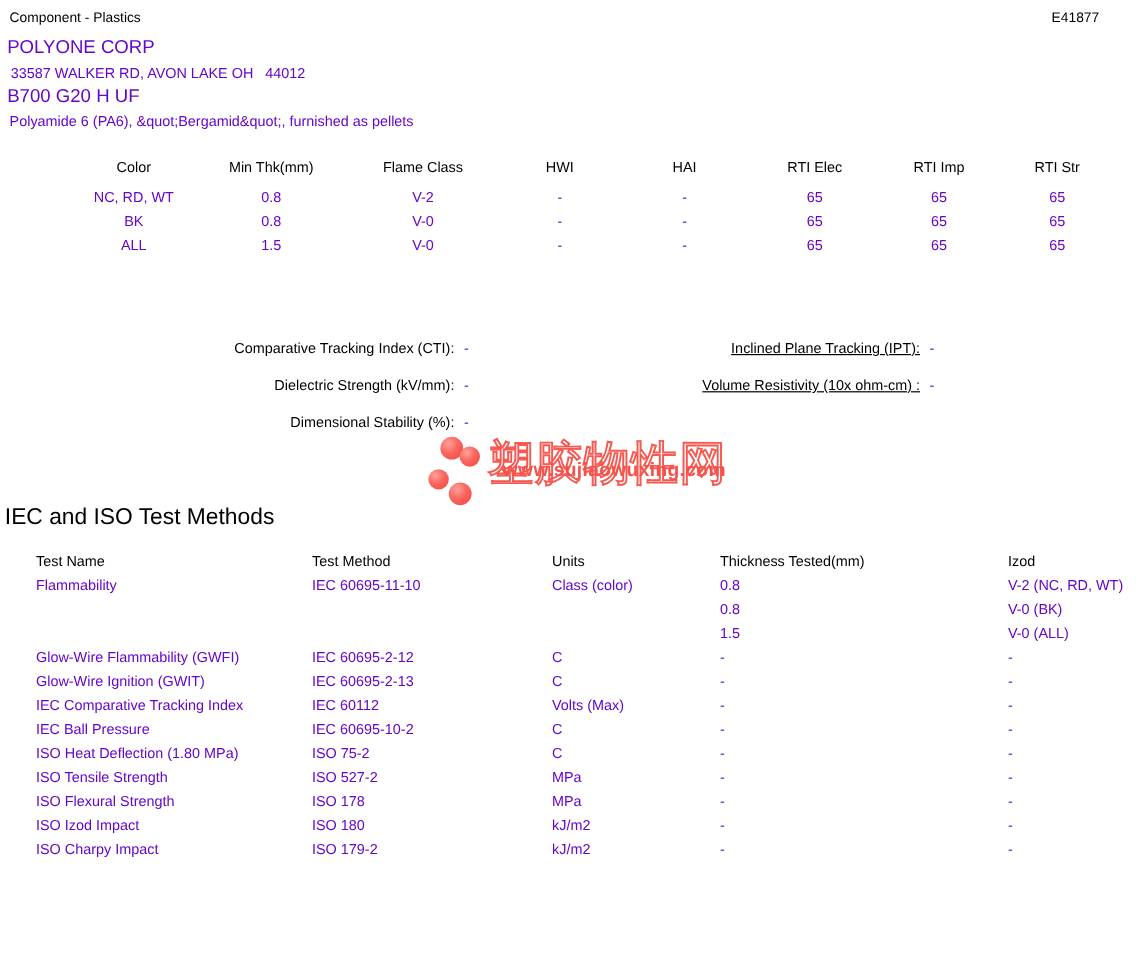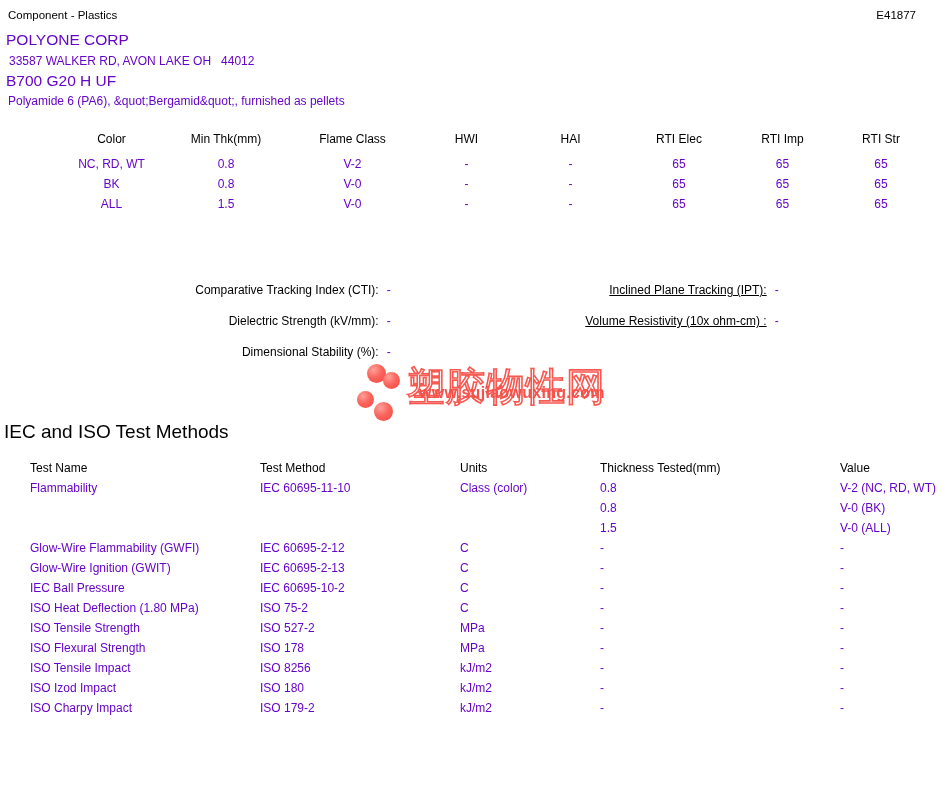--- a/index.html
+++ b/index.html
@@ -170,21 +170,21 @@
         <col style="width:140px">
         <col style="width:240px">
         <col style="width:110px">
     </colgroup>
     <thead>
       <tr>
         <th>Test Name</th>
         <th>Test Method</th>
         <th>Units</th>
         <th>Thickness Tested(mm)</th>
-        <th>Value</th>
+        <th>Izod</th>
       </tr>
     </thead>
     <tbody>
 
         <tr>
           <td>Flammability</td>
           <td>IEC 60695-11-10</td>
           <td>Class (color)</td>
           <td>0.8</td>
           <td>V-2 (NC, RD, WT)</td>
@@ -215,20 +215,27 @@
         </tr>
 
         <tr>
           <td>Glow-Wire Ignition (GWIT)</td>
           <td>IEC 60695-2-13</td>
           <td>C</td>
           <td>-</td>
           <td>-</td>
         </tr>
 
+        <tr>
+          <td>IEC Comparative Tracking Index</td>
+          <td>IEC 60112</td>
+          <td>Volts (Max)</td>
+          <td>-</td>
+          <td>-</td>
+        </tr>
 
         <tr>
           <td>IEC Ball Pressure</td>
           <td>IEC 60695-10-2</td>
           <td>C</td>
           <td>-</td>
           <td>-</td>
         </tr>
 
         <tr>
@@ -248,27 +255,20 @@
         </tr>
 
         <tr>
           <td>ISO Flexural Strength</td>
           <td>ISO 178</td>
           <td>MPa</td>
           <td>-</td>
           <td>-</td>
         </tr>
 
-        <tr>
-          <td>ISO Tensile Impact</td>
-          <td>ISO 8256</td>
-          <td>kJ/m2</td>
-          <td>-</td>
-          <td>-</td>
-        </tr>
 
         <tr>
           <td>ISO Izod Impact</td>
           <td>ISO 180</td>
           <td>kJ/m2</td>
           <td>-</td>
           <td>-</td>
         </tr>
 
         <tr>

